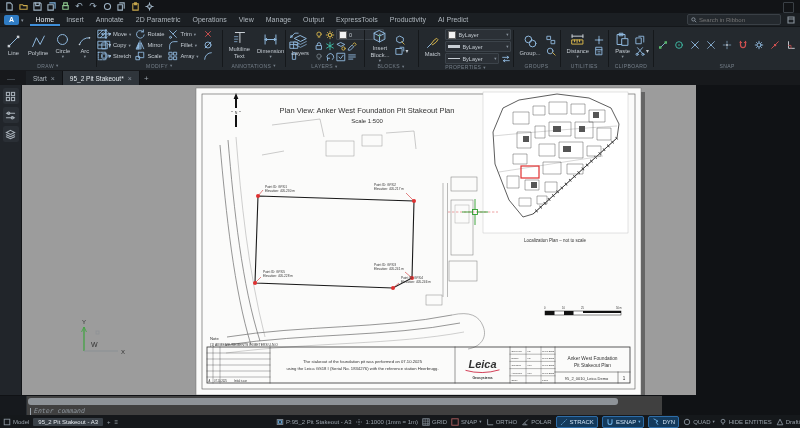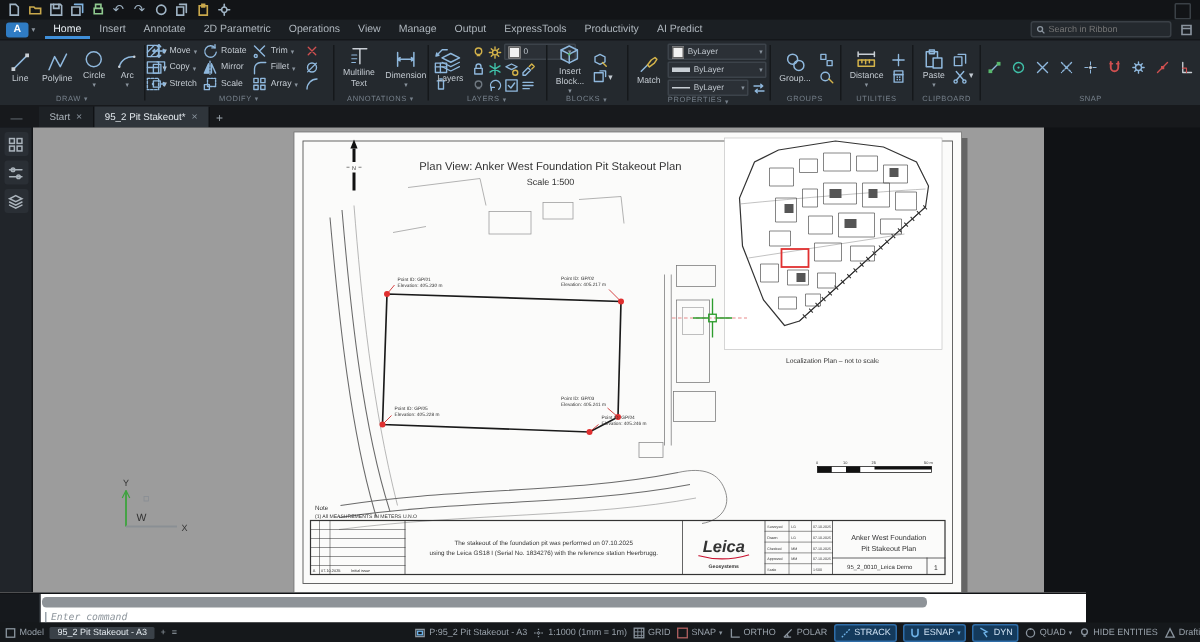--- a/index.html
+++ b/index.html
@@ -55,21 +55,21 @@
   .dplus{width:13px;height:14px;display:flex;align-items:center;justify-content:center;color:#9aa3ab;font-size:8px;}
   
   .main{top:85px;left:0;width:696px;height:310px;display:flex;}
   .sidebar{width:22px;background:#21252a;display:flex;flex-direction:column;align-items:center;padding-top:3px;gap:3px;border-right:1px solid #121417;box-sizing:border-box;}
   .sbtn{width:16px;height:16px;display:flex;align-items:center;justify-content:center;border-radius:2px;background:#2a2f35;}
   .sbtn svg{width:11px;height:11px;fill:none;stroke:#aab3bb;stroke-width:1.1;stroke-linecap:round;}
   .canvas{flex:1;position:relative;background:#9c9c9c;}
   .canvas svg.scene{position:absolute;inset:0;display:block;}
   .scene text{font-family:"Liberation Sans",sans-serif;fill:#333;}
   
-  .cmd{top:395px;left:0;width:724px;height:20px;background:#ffffff;border-top:1px solid #101215;box-sizing:border-box;}
+  .cmd{top:395px;left:0;width:662px;height:20px;background:#404040;border-top:1px solid #101215;box-sizing:border-box;}
   .cmd .lcell{position:absolute;left:0;top:0;width:26px;height:20px;background:#16191d;border-right:1px solid #2a2f34;}
   .cmd .thumb{position:absolute;left:28px;top:2px;width:590px;height:7px;background:#8e9398;border-radius:3px;}
   .cmd .prompt{position:absolute;left:30px;top:11px;display:flex;align-items:center;gap:3px;font-family:"DejaVu Sans Mono",monospace;font-size:6.5px;font-style:italic;color:#8d959c;}
   .cmd .cur{width:1px;height:7px;background:#9aa3ab;}
   
   .status{top:415px;left:0;width:800px;height:13px;background:#15181b;display:flex;align-items:center;font-size:6px;color:#98a1aa;padding:0 3px;box-sizing:border-box;gap:4px;}
   .sitem{display:flex;align-items:center;gap:2px;white-space:nowrap;}
   .sitem svg{width:8px;height:8px;fill:none;stroke:#8a949e;stroke-width:1.1;flex:none;}
   .stab{background:#3a4148;color:#e4eaef;padding:1px 5px;border-radius:1px;}
   .pill{display:flex;align-items:center;gap:2px;padding:0 3px;height:10px;border:1px solid #2e6da8;background:#143a5c;border-radius:2px;color:#cfe2f4;}

